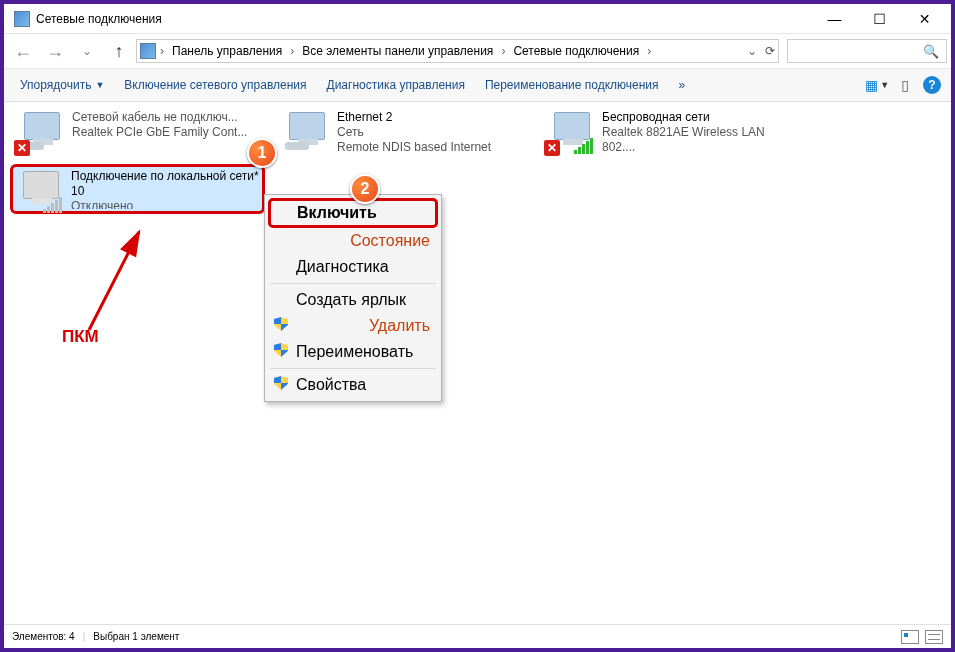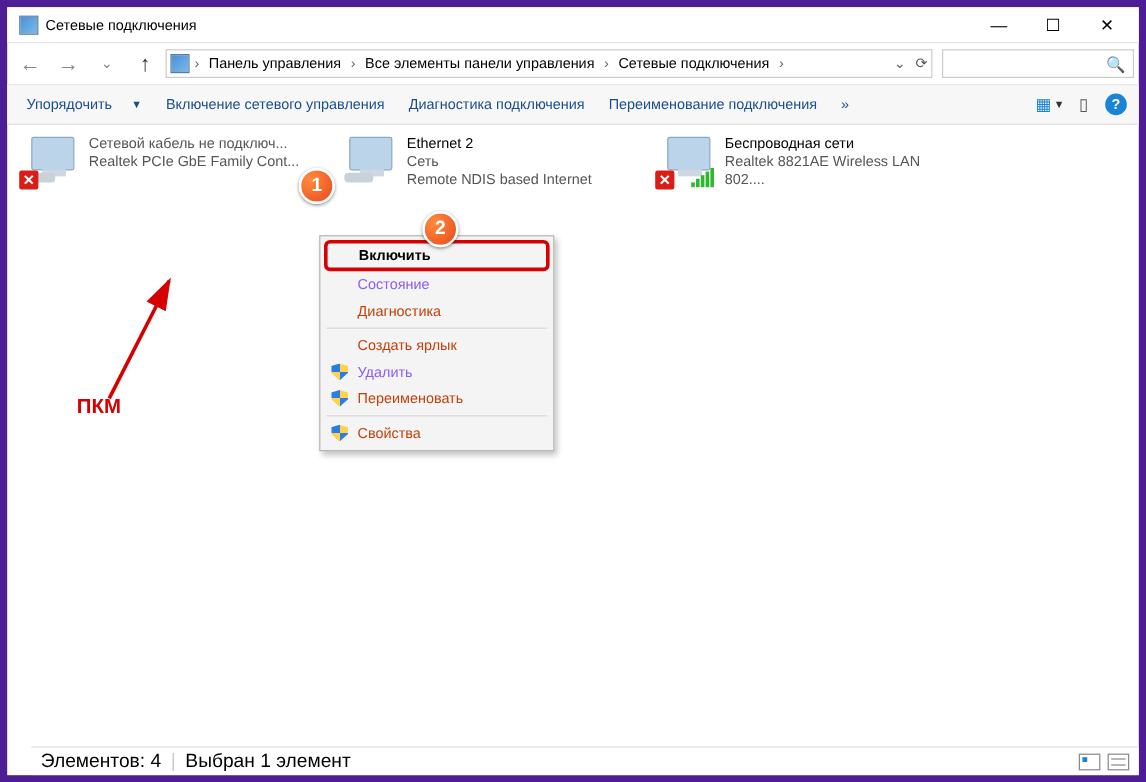--- a/index.html
+++ b/index.html
@@ -1,37 +1,37 @@
 <!DOCTYPE html>
 <html><head>
 <meta charset="utf-8">
 <style>
   * { box-sizing: border-box; font-family: "Segoe UI", Tahoma, sans-serif; }
   body { margin: 0; background: #000; }
-  .frame { width: 955px; height: 652px; border: 6px solid #4c1d95; background: #fff; position: relative; overflow: hidden; }
+  .frame { width: 955px; height: 652px; border: 4px solid #4c1d95; background: #fff; position: relative; overflow: hidden; }
   
   .titlebar { height: 30px; display: flex; align-items: center; padding: 0 4px; background: #fff; border-bottom: 1px solid #e5e5e5; }
   .titlebar .appicon { width: 16px; height: 16px; margin: 0 6px; background: linear-gradient(135deg,#4a90d9,#7db9e8); border: 1px solid #5a7ca0; }
   .titlebar .title { font-size: 12px; color: #000; flex: 1; }
   .winbtns { display: flex; }
   .winbtn { width: 45px; height: 28px; display: flex; align-items: center; justify-content: center; font-size: 14px; color: #000; }
   .winbtn.close { font-size: 14px; }
   
   .addrrow { height: 34px; display: flex; align-items: center; padding: 0 4px; gap: 2px; }
   .navarrow { width: 30px; height: 24px; display:flex; align-items:center; justify-content:center; color:#888; font-size:18px; }
   .navarrow.enabled { color:#333; }
   .addrbox { flex: 1; height: 24px; border: 1px solid #ccc; display: flex; align-items: center; font-size: 12px; padding: 0 3px; gap: 2px; }
   .crumb-icon { width: 16px; height: 16px; background: linear-gradient(135deg,#4a90d9,#7db9e8); border:1px solid #5a7ca0; }
   .crumb { padding: 0 4px; }
   .crumb-sep { color:#666; padding: 0 2px; }
   .addr-right { margin-left:auto; display:flex; gap:8px; align-items:center; }
   .searchbox { width: 160px; height: 24px; border: 1px solid #ccc; display:flex; align-items:center; justify-content:flex-end; padding-right:6px; color:#555; font-size:13px; margin-left:6px;}
   
   .toolbar { height: 34px; background: #f7f7f7; border-top:1px solid #e8e8e8; border-bottom:1px solid #e0e0e0; display:flex; align-items:center; padding: 0 6px; gap: 0; font-size:12px; }
-  .tbitem { padding: 4px 10px; color: #1a4e8a; display:flex; align-items:center; gap:16px; }
+  .tbitem { padding: 4px 10px; color: #1a4e8a; display:flex; align-items:center; gap:4px; }
   .tbitem .caret { font-size:9px; }
   .tbspacer { flex:1; }
   .tbicon { width:28px; display:flex; justify-content:center; align-items:center; font-size:14px; }
   .help { width:18px; height:18px; border-radius:50%; background:#1a84d6; color:#fff; font-size:12px; font-weight:bold; display:flex; align-items:center; justify-content:center; margin:0 4px;}
   
   .content { position: relative; padding: 8px 6px; height: 540px; }
   .conn { position:absolute; width: 255px; height: 50px; display:flex; gap:6px; padding:2px; }
   .conn .cicon { width: 50px; height:44px; position:relative; flex-shrink:0; }
   .monitor { position:absolute; top:2px; left:8px; width:36px; height:28px; background:#bcd4ea; border:1px solid #8aa8c4; border-radius:2px; }
   .monitor::after { content:""; position:absolute; bottom:-6px; left:8px; width:20px; height:6px; background:#cfd8e0; }
@@ -43,29 +43,29 @@
   .redx { position:absolute; bottom:-2px; left:-2px; width:16px; height:16px; background:#d91e18; border-radius:2px; color:#fff; font-size:12px; display:flex; align-items:center; justify-content:center; font-weight:bold;}
   .cable { position:absolute; bottom:4px; left:4px; width:24px; height:8px; background:#c8d2da; border-radius:3px; }
   .conn .ctext { font-size:12px; color:#555; line-height:15px; overflow:hidden; }
   .conn .ctext .name { color:#000; }
   .conn.selected { background:#cde8ff; border:3px solid #d60000; border-radius:6px; padding:2px; }
   
   .badge { position:absolute; width:30px; height:30px; border-radius:50%; background: radial-gradient(circle at 30% 30%, #ff8b3d, #e8491d); border:2px solid #fff; box-shadow:0 1px 3px rgba(0,0,0,.5); color:#fff; font-weight:bold; font-size:16px; display:flex; align-items:center; justify-content:center; z-index:50;}
   .arrow-ann { position:absolute; z-index:40; }
   .pkm { position:absolute; font-size:17px; color:#d60000; font-weight:600; z-index:40;}
   
-  .ctxmenu { position:absolute; z-index:45; width:196px; background:#f4f4f4; border:1px solid #b5b5b5; box-shadow:2px 3px 5px rgba(0,0,0,.25); padding:3px; font-size:12px;}
-  .ctxitem { padding:4px 8px 4px 28px; position:relative; color:#c2410c; }
-  .ctxitem.disabled { color:#8b5cf6; }
+  .ctxmenu { position:absolute; z-index:45; width:178px; background:#f4f4f4; border:1px solid #b5b5b5; box-shadow:2px 3px 5px rgba(0,0,0,.25); padding:3px; font-size:16px;}
+  .ctxitem { padding:4px 8px 4px 28px; position:relative; color:#000000; }
+  .ctxitem.disabled { color:#c2410c;text-align:right; }
   .ctxitem.highlight { border:3px solid #d60000; border-radius:5px; font-weight:bold; color:#000; padding:3px 6px 3px 26px; }
   .ctxsep { height:1px; background:#d8d8d8; margin:3px 2px; }
   .shield { position:absolute; left:6px; top:4px; width:14px; height:14px; }
   .shield::before { content:""; position:absolute; inset:0; background: conic-gradient(#ffd24d 0 25%, #2a7de1 25% 50%, #ffd24d 50% 75%, #2a7de1 75% 100%); clip-path: polygon(50% 0, 100% 15%, 100% 55%, 50% 100%, 0 55%, 0 15%); }
   
-  .status { position:absolute; bottom:0; left:0; right:0; height:24px; border-top:1px solid #e0e0e0; display:flex; align-items:center; font-size:16px; padding:0 8px; background:#fff;margin-left:20px;}
+  .status { position:absolute; bottom:0; left:0; right:0; height:24px; border-top:1px solid #e0e0e0; display:flex; align-items:center; font-size:10px; padding:0 8px; background:#fff;}
   .status .r { margin-left:auto; display:flex; gap:6px; color:#555;}
   .sview { width:18px; height:14px; border:1px solid #888; position:relative;}
   .sview._a::before{content:"";position:absolute;left:2px;top:2px;width:4px;height:4px;background:#1a84d6;}
   .sview._b::before, .sview._b::after{content:"";position:absolute;left:2px;top:3px;right:2px;height:1px;background:#888;}
   .sview._b::after{top:8px;}
 </style>
 </head>
 <body>
 
 <div class="frame">
@@ -103,21 +103,21 @@
       <span>🔍</span>
     </div>
   </div>
 
   <div class="toolbar">
     <div class="tbitem">
       <span>Упорядочить</span>
         <span class="caret">▼</span>
     </div>
     <div class="tbitem">Включение сетевого управления</div>
-    <div class="tbitem">Диагностика подключения</div>
+    <div class="tbitem">Диагностика управления</div>
     <div class="tbitem">Переименование подключения</div>
     <div class="tbitem">»</div>
     <div class="tbspacer"></div>
     <div class="tbicon" style="color:#1a84d6;">▦<span style="font-size:9px;color:#333;margin-left:2px;">▼</span></div>
     <div class="tbicon" style="color:#555;">▯</div>
     <div class="help">?</div>
   </div>
 
   <div class="content">
 
@@ -156,20 +156,36 @@
             <span></span>
           </div>
         <div class="redx">✕</div>
       </div>
       <div class="ctext">
         <div class="name">Беспроводная сети</div>
         <div>Realtek 8821AE Wireless LAN 802....</div>
       </div>
     </div>
 
+    <div class="conn selected" style="top:62px; left:6px;">
+      <div class="cicon" style="filter:grayscale(1) brightness(1.05);">
+        <div class="monitor"></div>
+        <div class="signal" style="filter:grayscale(1);">
+            <span></span>
+            <span></span>
+            <span></span>
+            <span></span>
+            <span></span>
+          </div>
+      </div>
+      <div class="ctext">
+        <div class="name">Подключение по локальной сети* 10</div>
+        <div>Отключено</div>
+      </div>
+    </div>
 
     <div class="badge" style="top:36px; left:243px;">1</div>
     <div class="badge" style="top:72px; left:346px;">2</div>
 
     <svg class="arrow-ann" style="top:118px; left:55px;" width="100" height="120">
       <defs>
           <marker id="ah" markerWidth="10" markerHeight="10" refX="8" refY="3" orient="auto">
         <path d="M0,0 L9,3 L0,6 Z" fill="#d60000"></path>
       </marker>
         </defs>

